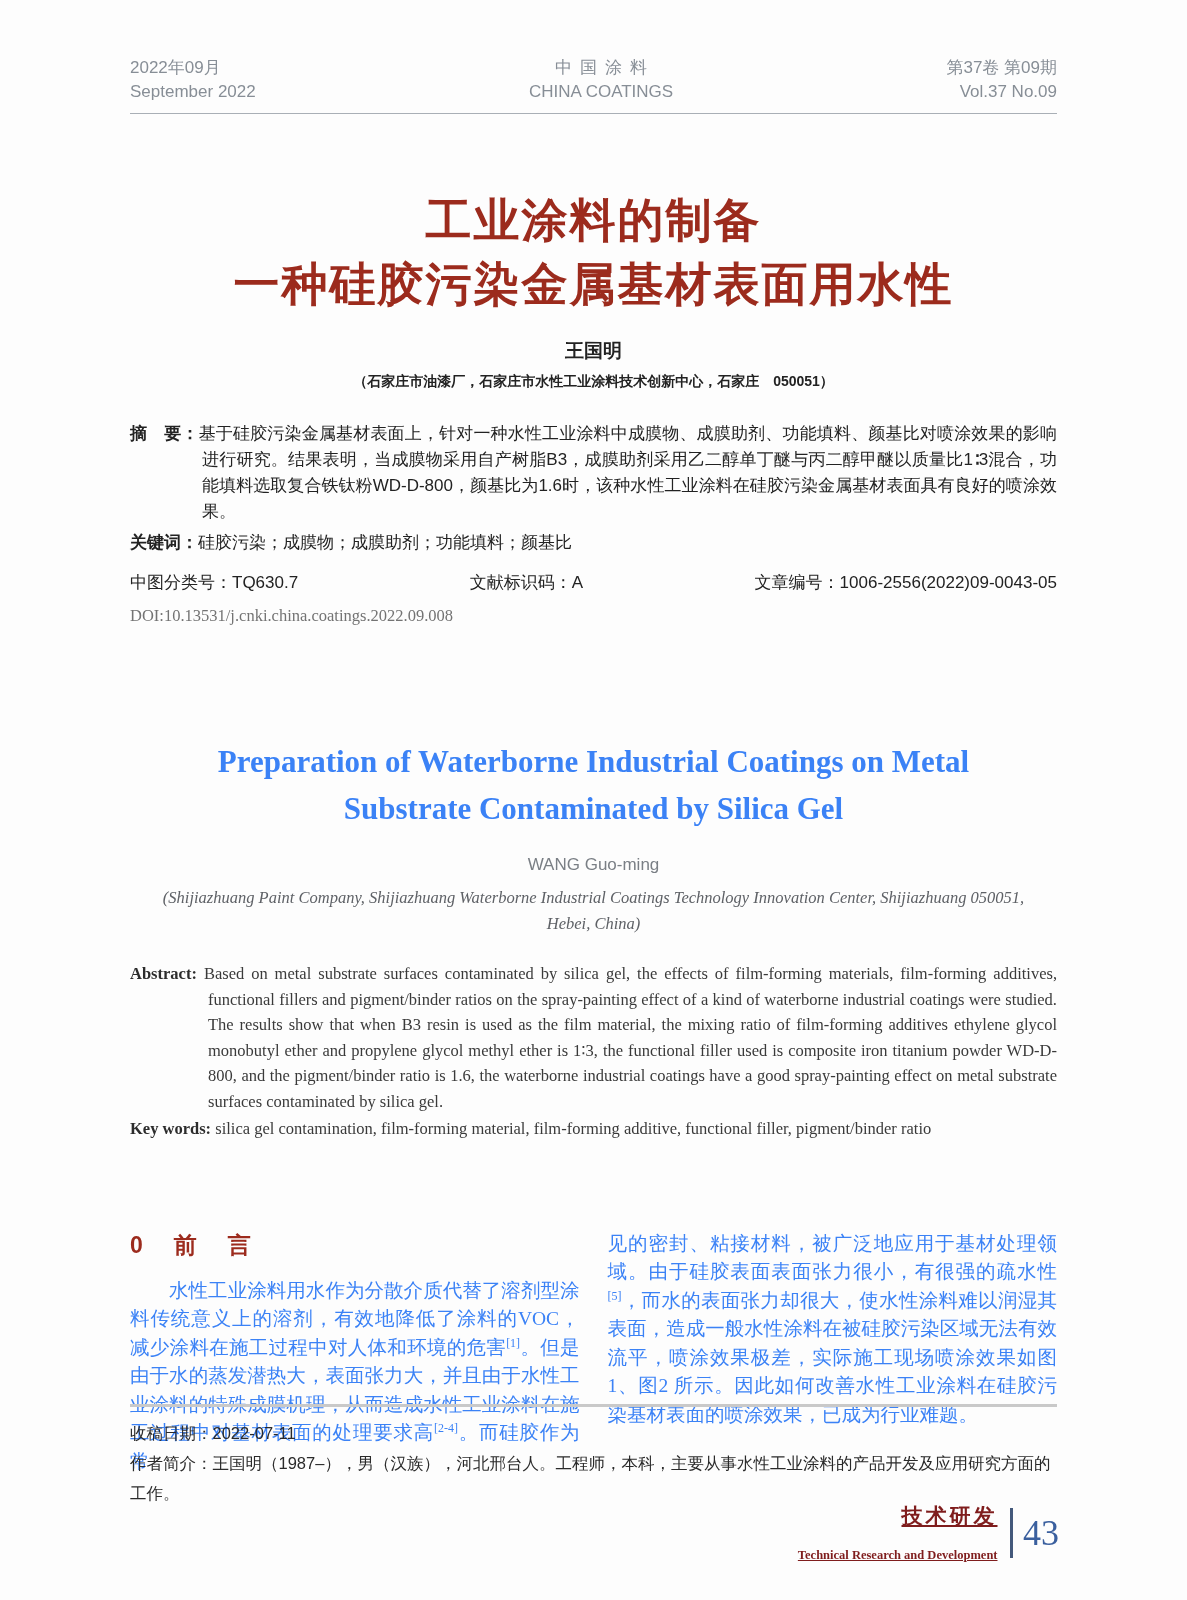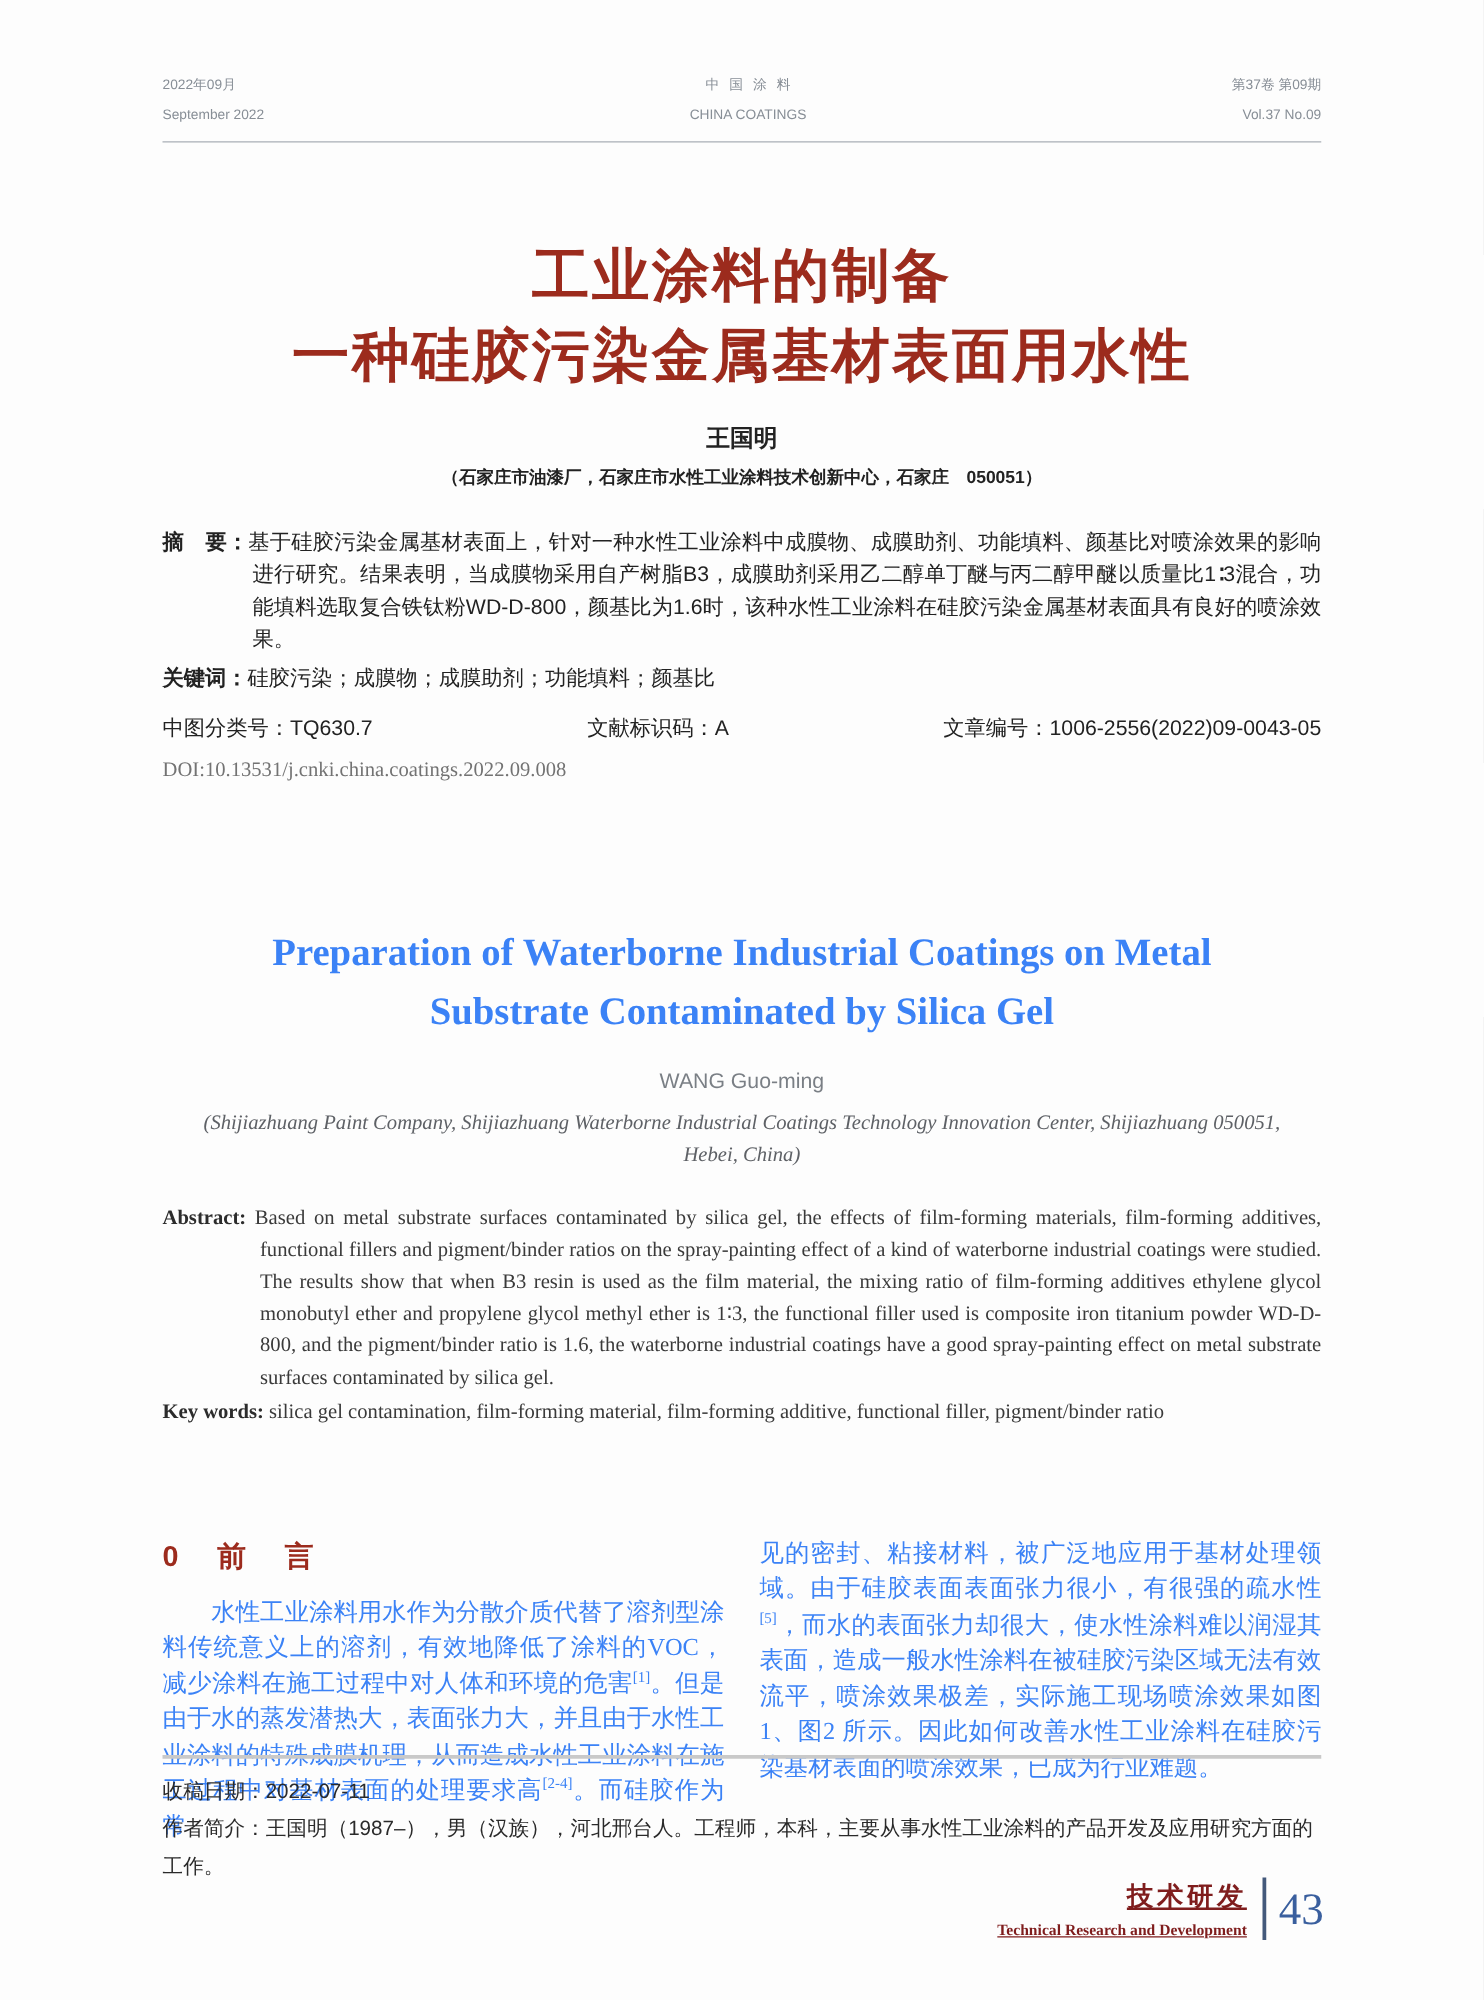--- a/index.html
+++ b/index.html
@@ -13,21 +13,21 @@
     color: #1f1f1f;
     overflow: hidden;
   }
   .content { margin: 0 130px; width: 927px; }
 
   
   .journal-header {
     display: flex; justify-content: space-between; align-items: flex-end;
     padding-top: 56px; padding-bottom: 9px;
     border-bottom: 1px solid #a9afb6;
-    color: #878e96; font-size: 11px; line-height: 24px;
+    color: #878e96; font-size: 17px; line-height: 24px;
   }
   .jh-col.center { text-align: center; }
   .jh-col.right  { text-align: right; }
   .jh-zh.spaced { letter-spacing: 8px; margin-right: -8px; }
 
   
   .title-zh {
     margin-top: 74px; text-align: center;
     color: #9c2b1d; font-size: 46px; font-weight: 900;
     line-height: 64px; letter-spacing: 2px;
@@ -100,21 +100,21 @@
     font-size: 16.5px; line-height: 30px; color: #2a2a2a;
   }
 
   
   .page-footer {
     position: absolute; right: 128px; top: 1502px;
     display: flex; align-items: center;
   }
   .pf-labels { text-align: right; color: #7f1d1d; text-decoration: underline; }
   .pf-zh { font-size: 21px; font-weight: 700; letter-spacing: 3px; }
-  .pf-en { font-family: "Liberation Serif", serif; font-size: 12.5px; font-weight: 700; margin-top: 6px; }
+  .pf-en { font-family: "Liberation Serif", serif; font-size: 12.5px; font-weight: 700; margin-top: 18px; }
   .pf-divider { width: 3.5px; height: 50px; background: #44597b; margin: 0 10px 0 12px; }
   .pf-num { font-family: "Liberation Serif", serif; font-size: 36px; color: #3a5f9e; }
 </style>
 </head>
 <body>
 
 <div class="page">
 
   <div class="content">
 

